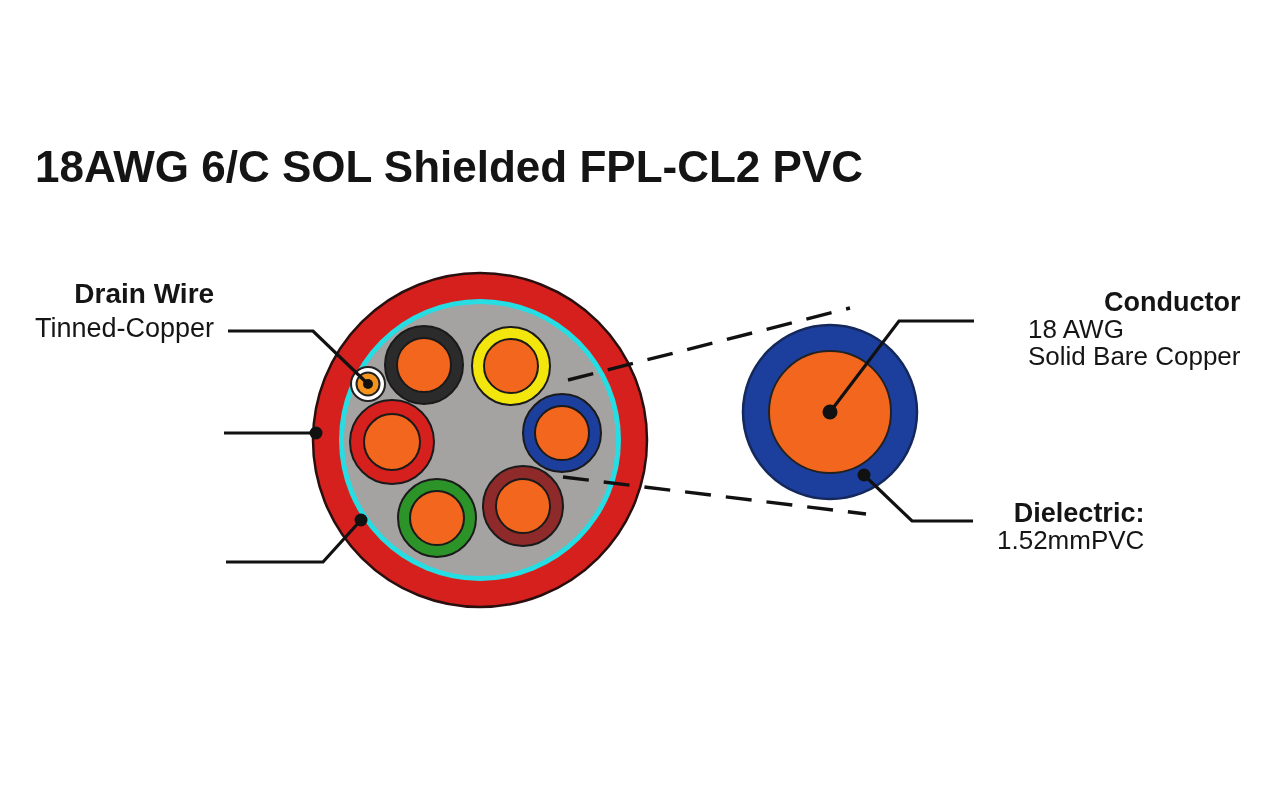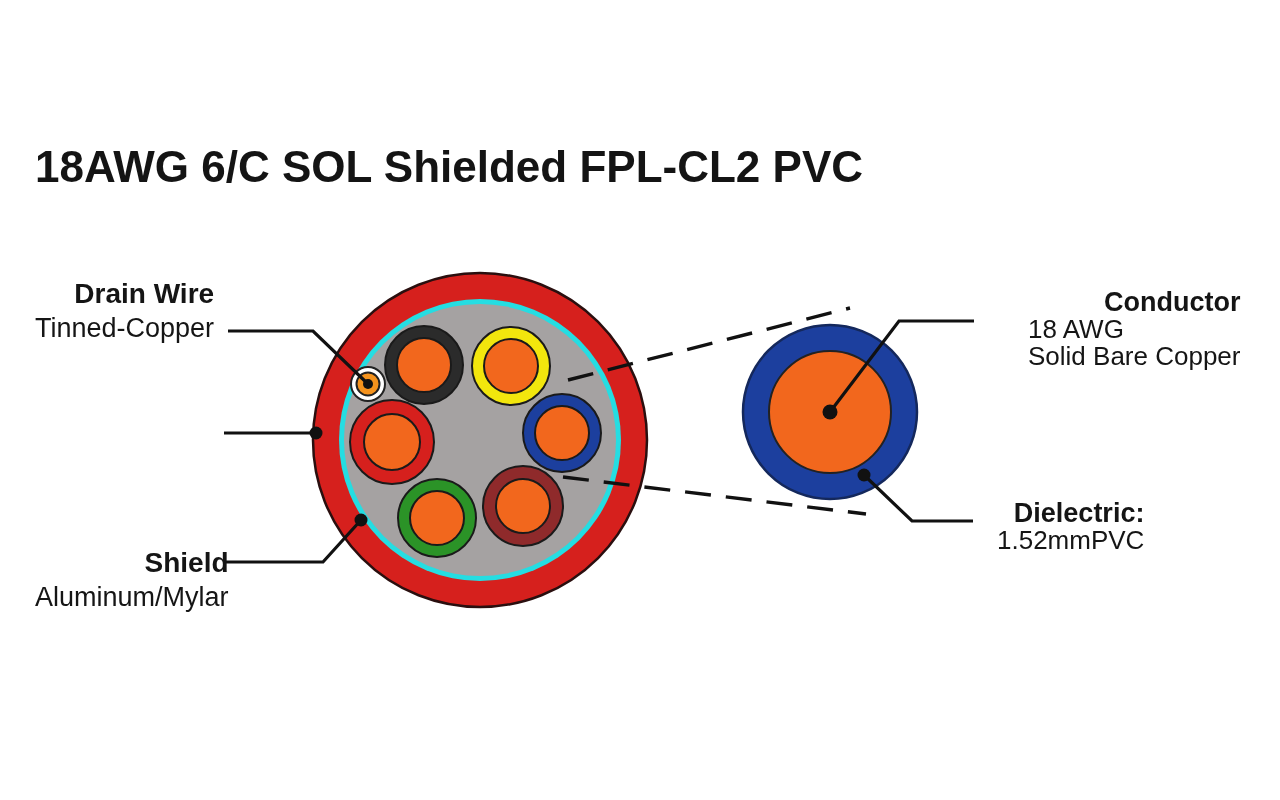--- a/index.html
+++ b/index.html
@@ -97,24 +97,20 @@
   <div class="page-title">18AWG 6/C SOL Shielded FPL-CL2 PVC</div>
 
   <div class="callout callout-left" id="callout-drain">
     <div class="heading">Drain Wire</div>
     <div>Tinned-Copper</div>
   </div>
 
   <div class="callout callout-left" id="callout-jacket">
   </div>
 
-  <div class="callout callout-left" id="callout-shield">
-    <div class="heading">Shield</div>
-    <div>Aluminum/Mylar</div>
-  </div>
 
   <div class="callout callout-right" id="callout-conductor">
     <div class="heading">Conductor</div>
     <div>18 AWG</div>
     <div>Solid Bare Copper</div>
   </div>
 
   <div class="callout callout-right" id="callout-dielectric">
     <div class="heading">Dielectric:</div>
     <div>1.52mmPVC</div>

